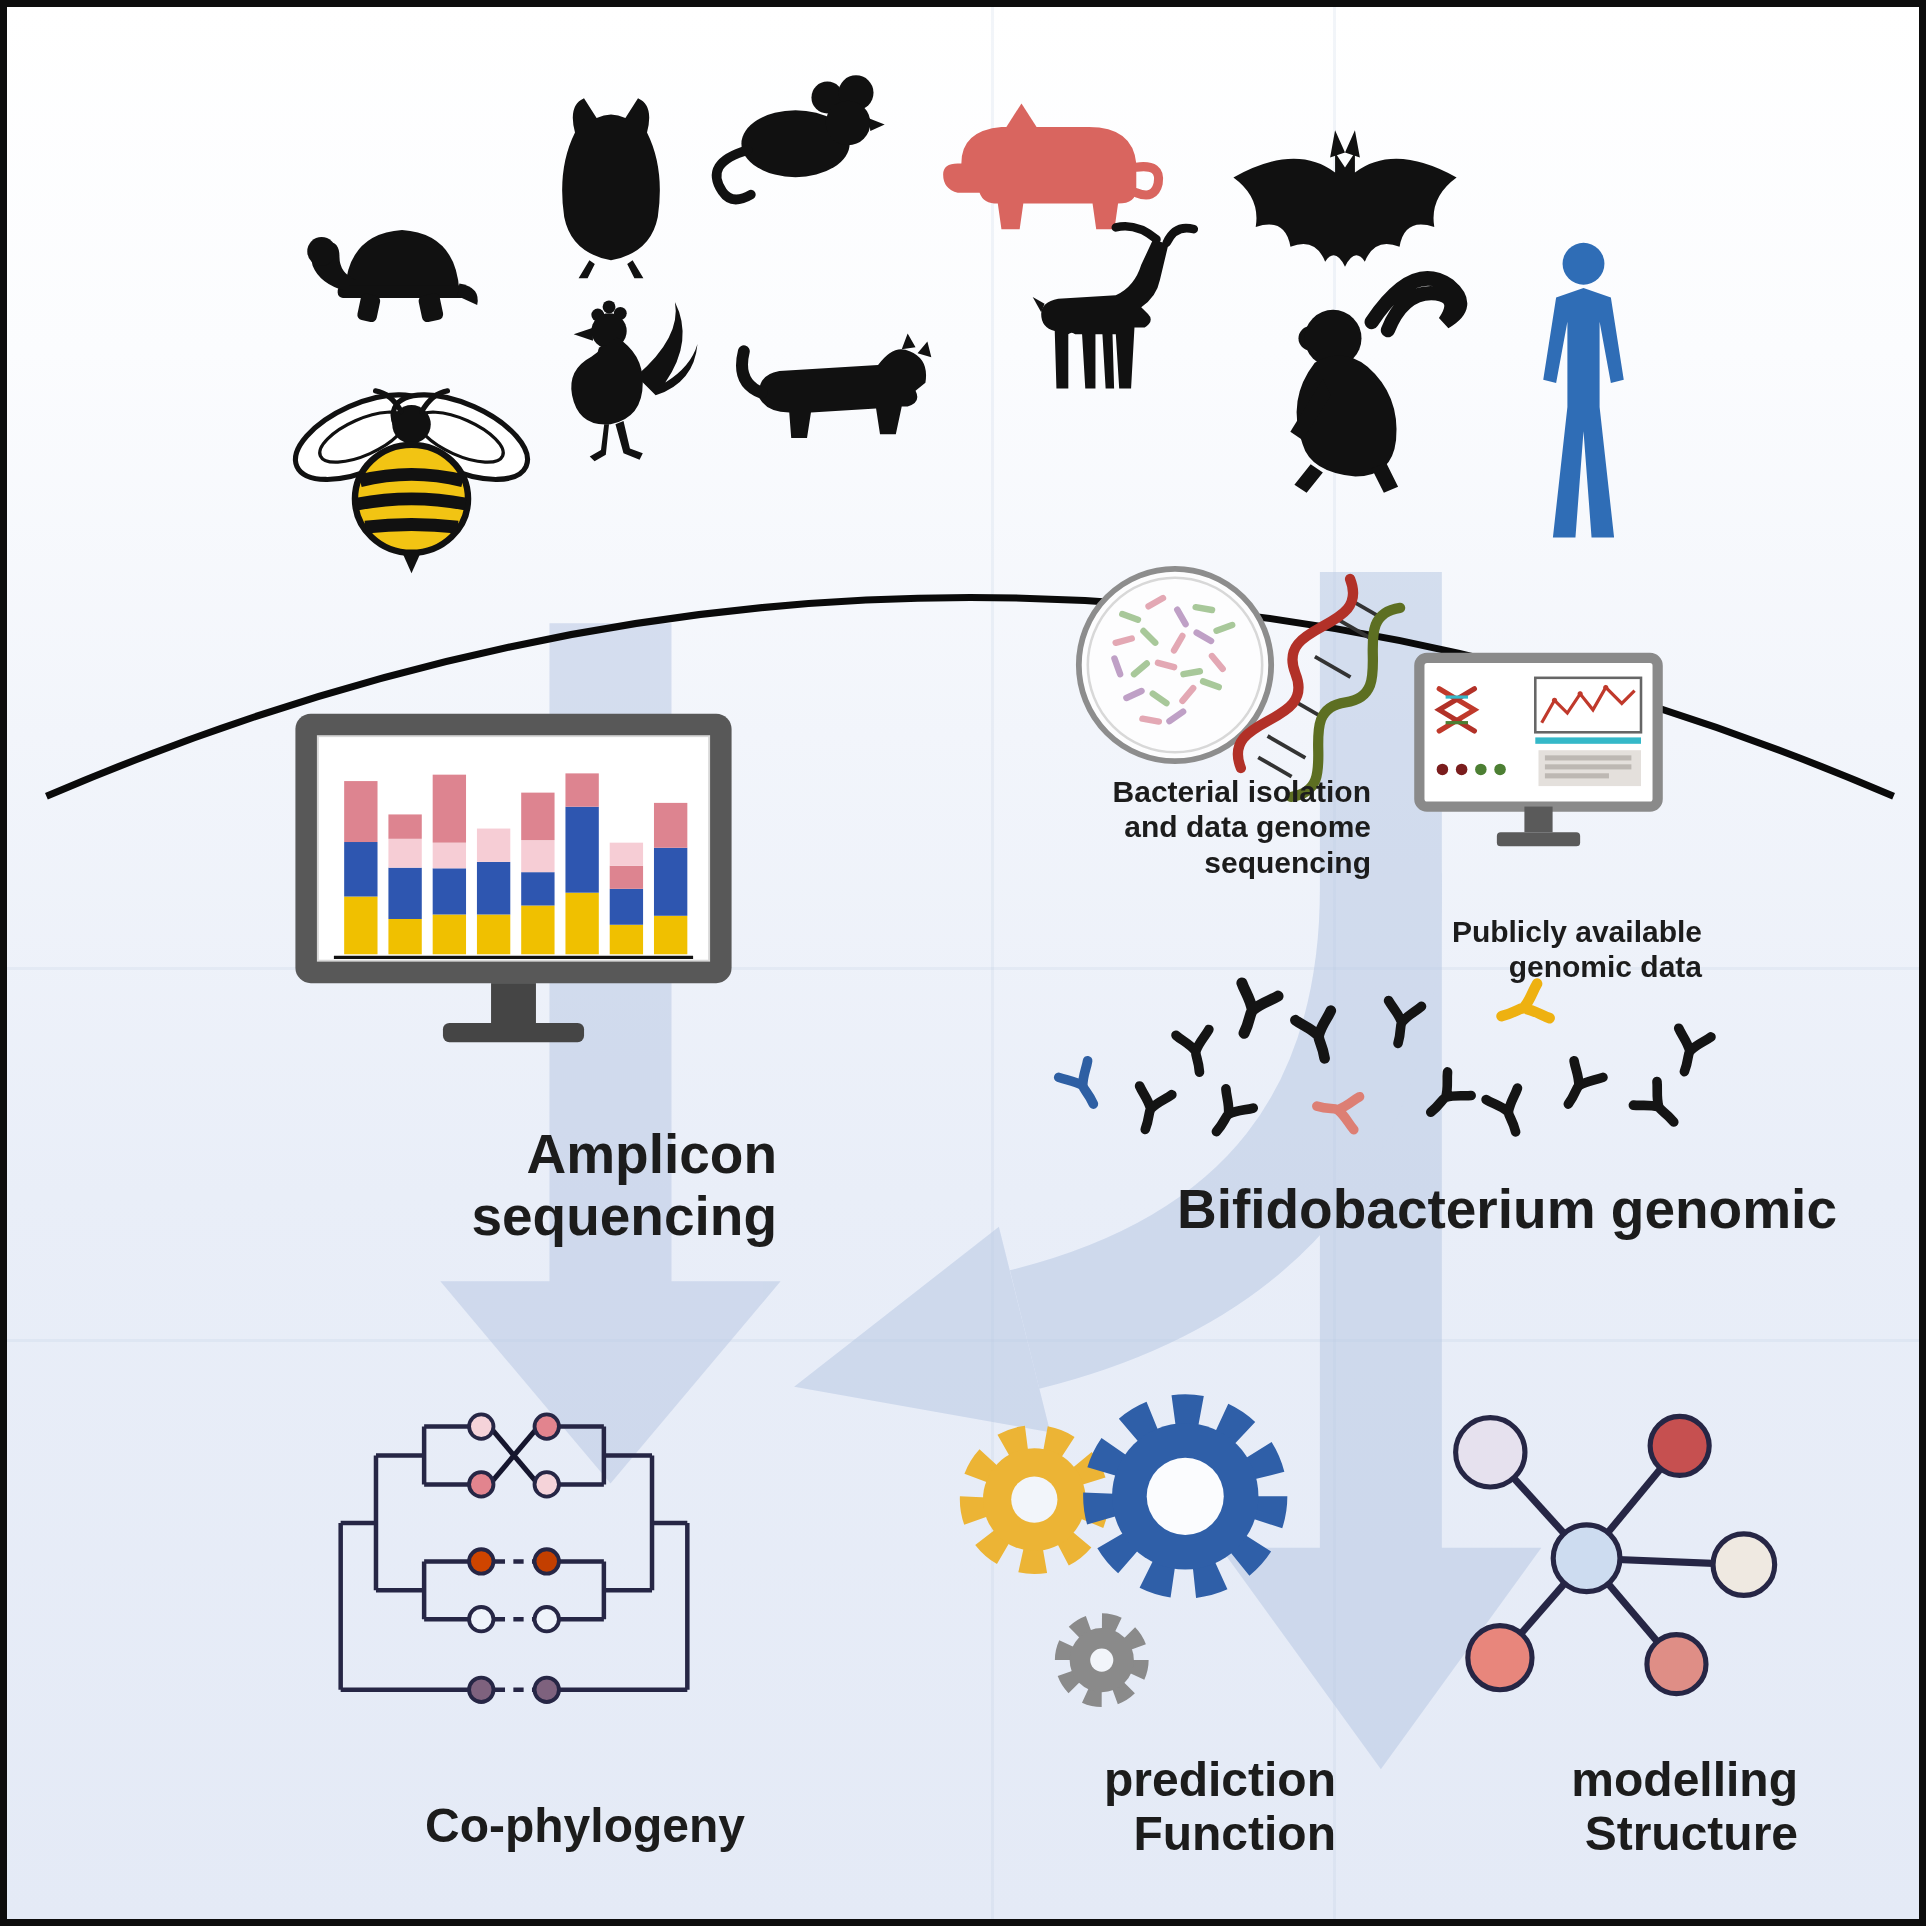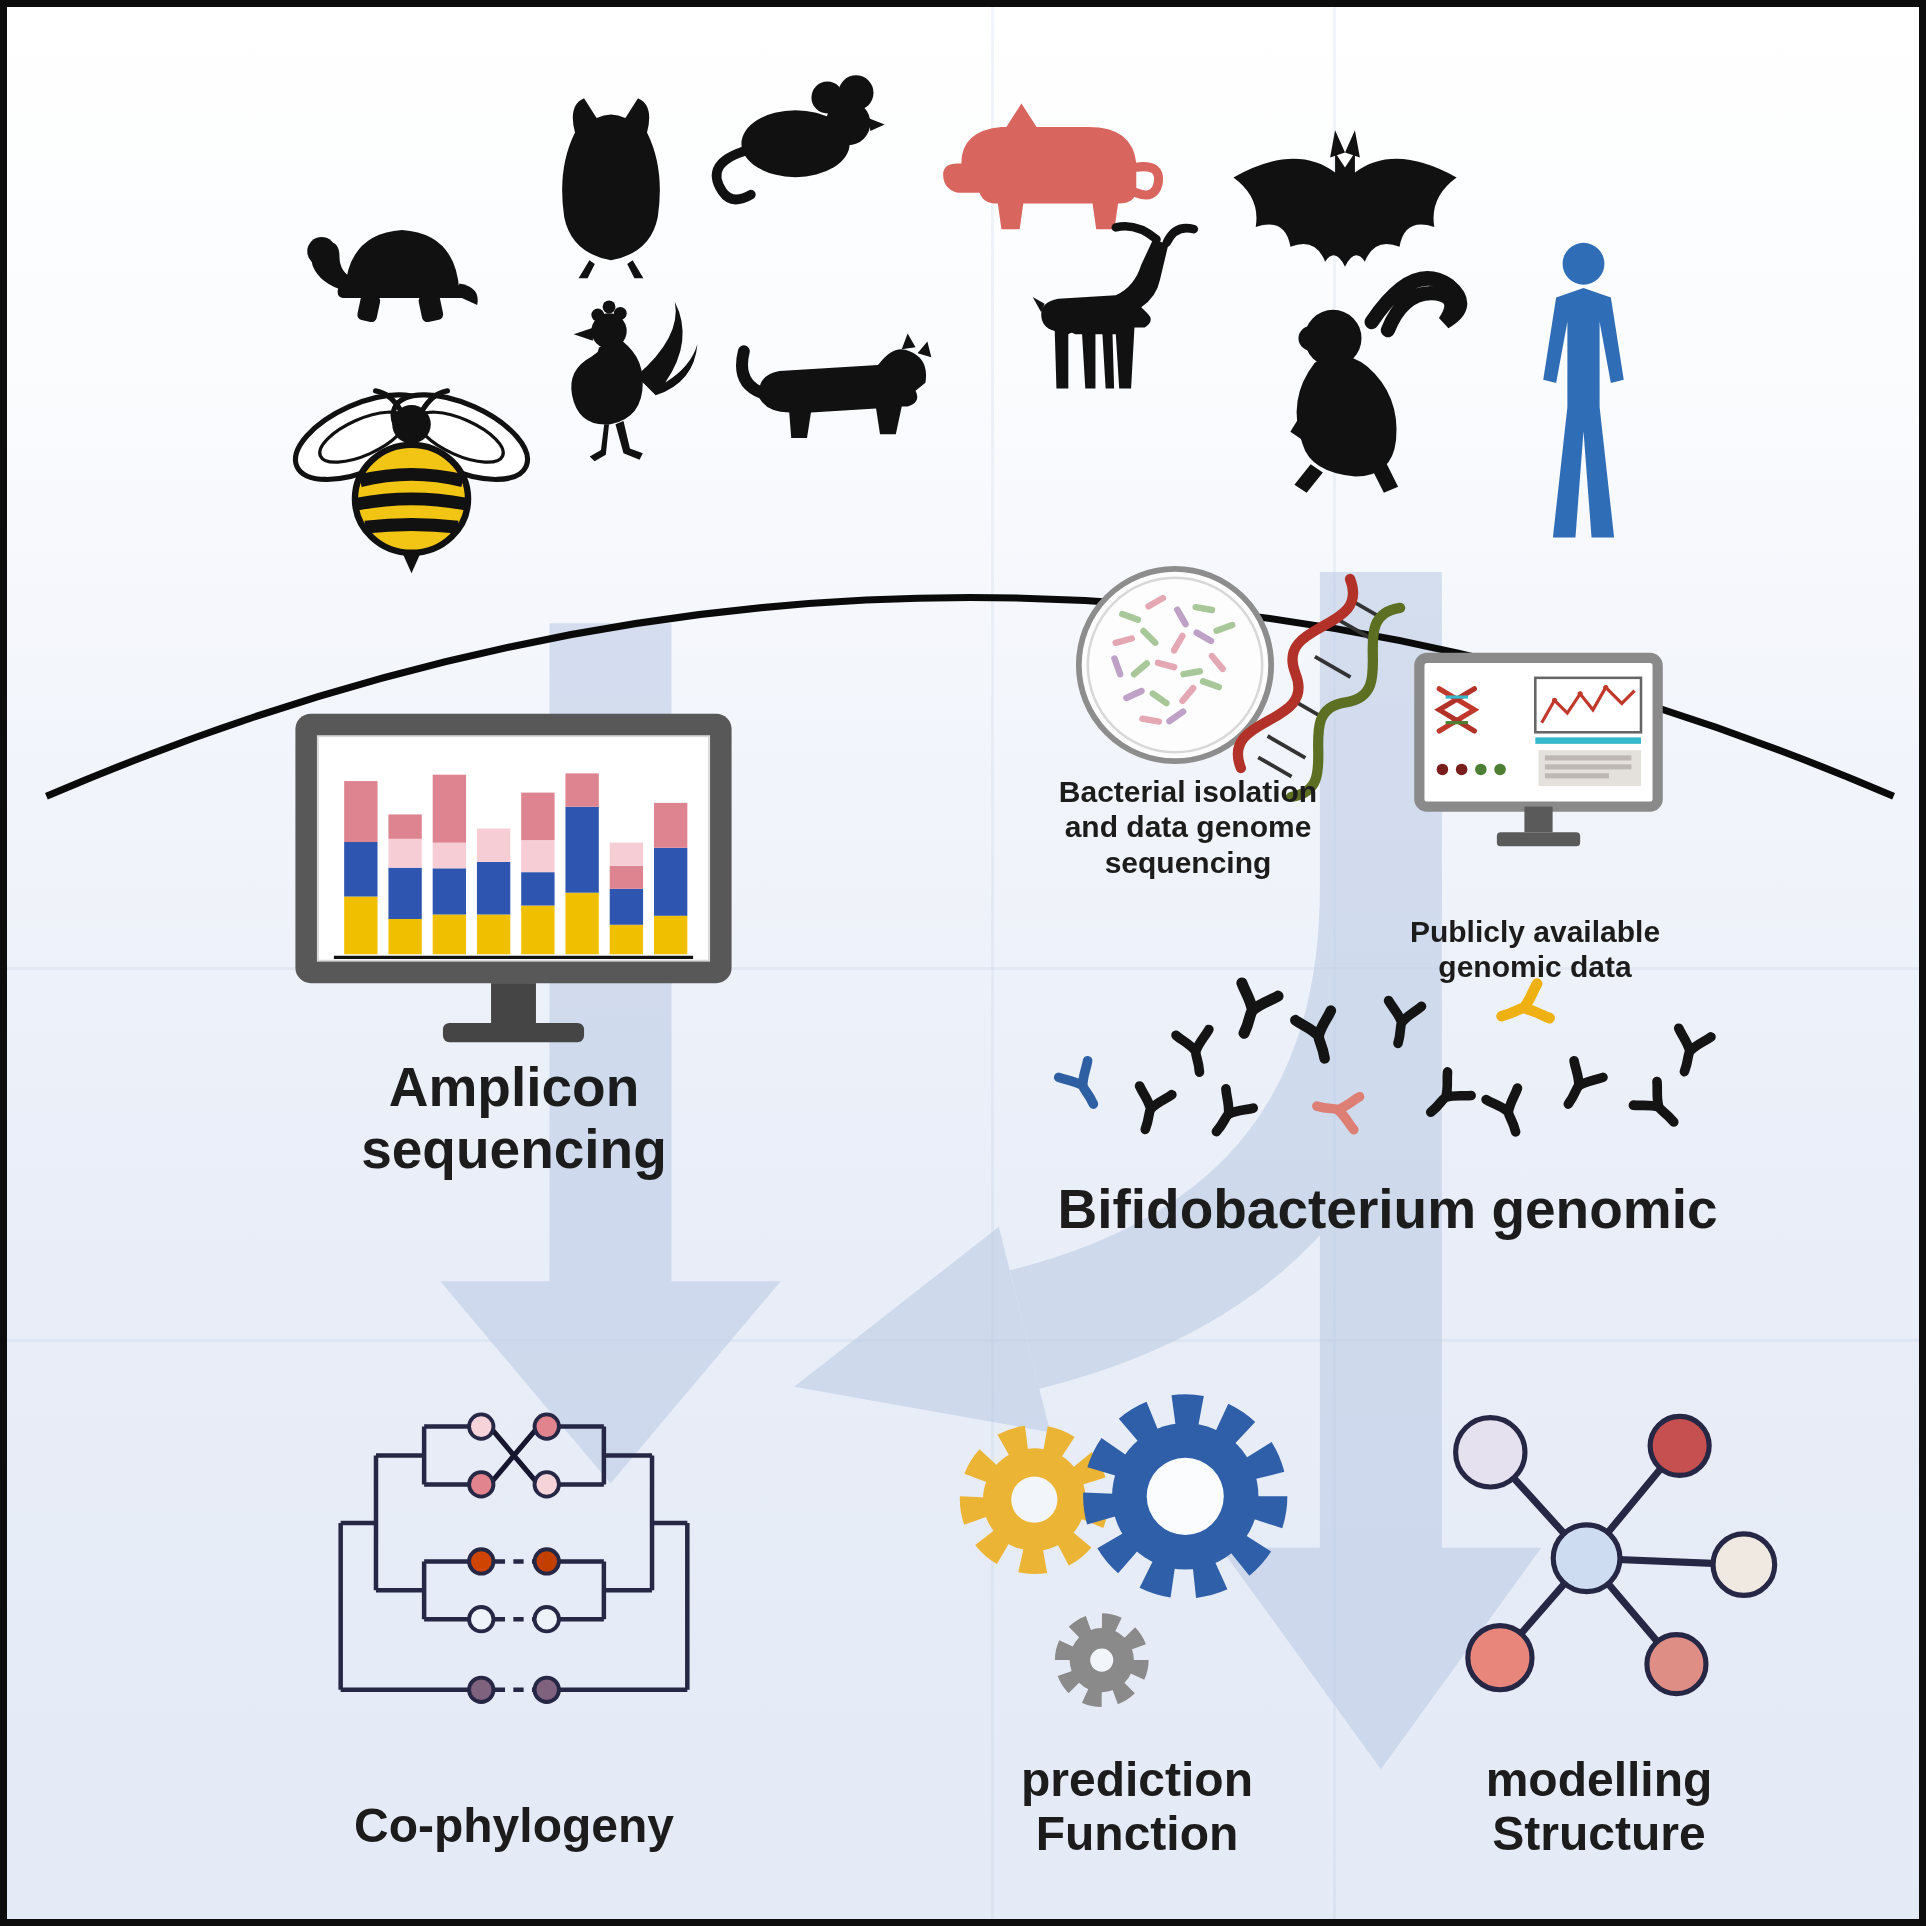--- a/index.html
+++ b/index.html
@@ -3,21 +3,21 @@
 <meta charset="utf-8">
 <style>
   html,body{margin:0;padding:0;background:#fff;}
   .canvas{
     position:relative;width:1926px;height:1926px;box-sizing:border-box;
     border:7.7px solid #0d0d0d;overflow:hidden;
     background:linear-gradient(180deg,#ffffff 0%,#fbfcfe 18%,#f2f5fb 38%,#e9eef8 62%,#e4eaf6 100%);
     font-family:"Liberation Sans",sans-serif;color:#1f1f1f;
   }
   .abs{position:absolute;}
-  .label{position:absolute;text-align:center;font-weight:bold;color:#1c1c1c;line-height:1.12;}
+  .label{position:absolute;text-align:right;font-weight:bold;color:#1c1c1c;line-height:1.12;}
   .label span{display:block;}
   .lbl-big{font-size:55px;}
   .lbl-med{font-size:48px;}
   .lbl-small{font-size:30px;line-height:1.18;}
   .seam-v{position:absolute;top:0;bottom:0;width:2.6px;background:rgba(176,190,215,0.16);}
   .seam-h{position:absolute;left:0;right:0;height:2.6px;background:rgba(176,190,215,0.16);}
   svg{display:block;}
 </style>
 </head>
 <body>
@@ -192,21 +192,21 @@
 
       <rect x="569" y="325" width="52" height="60" fill="#f0c000"></rect>
         <rect x="569" y="219" width="52" height="106" fill="#2e56b0"></rect>
         <rect x="569" y="149" width="52" height="70" fill="#dd8490"></rect>
     </g>
     <line x1="70" y1="390" x2="630" y2="390" stroke="#111" stroke-width="5"></line>
     <rect x="315" y="430" width="70" height="64" fill="#454545"></rect>
     <rect x="240" y="492" width="220" height="30" rx="10" fill="#454545"></rect>
   </svg>
 
-  <div class="label lbl-big" style="left:244px;top:1050px;width:526px">
+  <div class="label lbl-big" style="left:244px;top:1117px;width:526px">
     <span>Amplicon</span>
     <span>sequencing</span>
   </div>
 
   <svg class="abs" style="left:1059px;top:549px" width="218" height="218" viewBox="0 0 340 340">
     <circle cx="170" cy="170" r="150" fill="#fdfdfe" stroke="#8d8d8d" stroke-width="9"></circle>
     <circle cx="170" cy="170" r="136" fill="none" stroke="#d8d8d8" stroke-width="4"></circle>
     <g>
       <rect x="-18" y="-5" width="36" height="10" rx="5" fill="#a8c89a" transform="translate(100 95) rotate(20)"></rect>
       <rect x="-18" y="-5" width="36" height="10" rx="5" fill="#e3a8b4" transform="translate(140 72) rotate(-30)"></rect>

